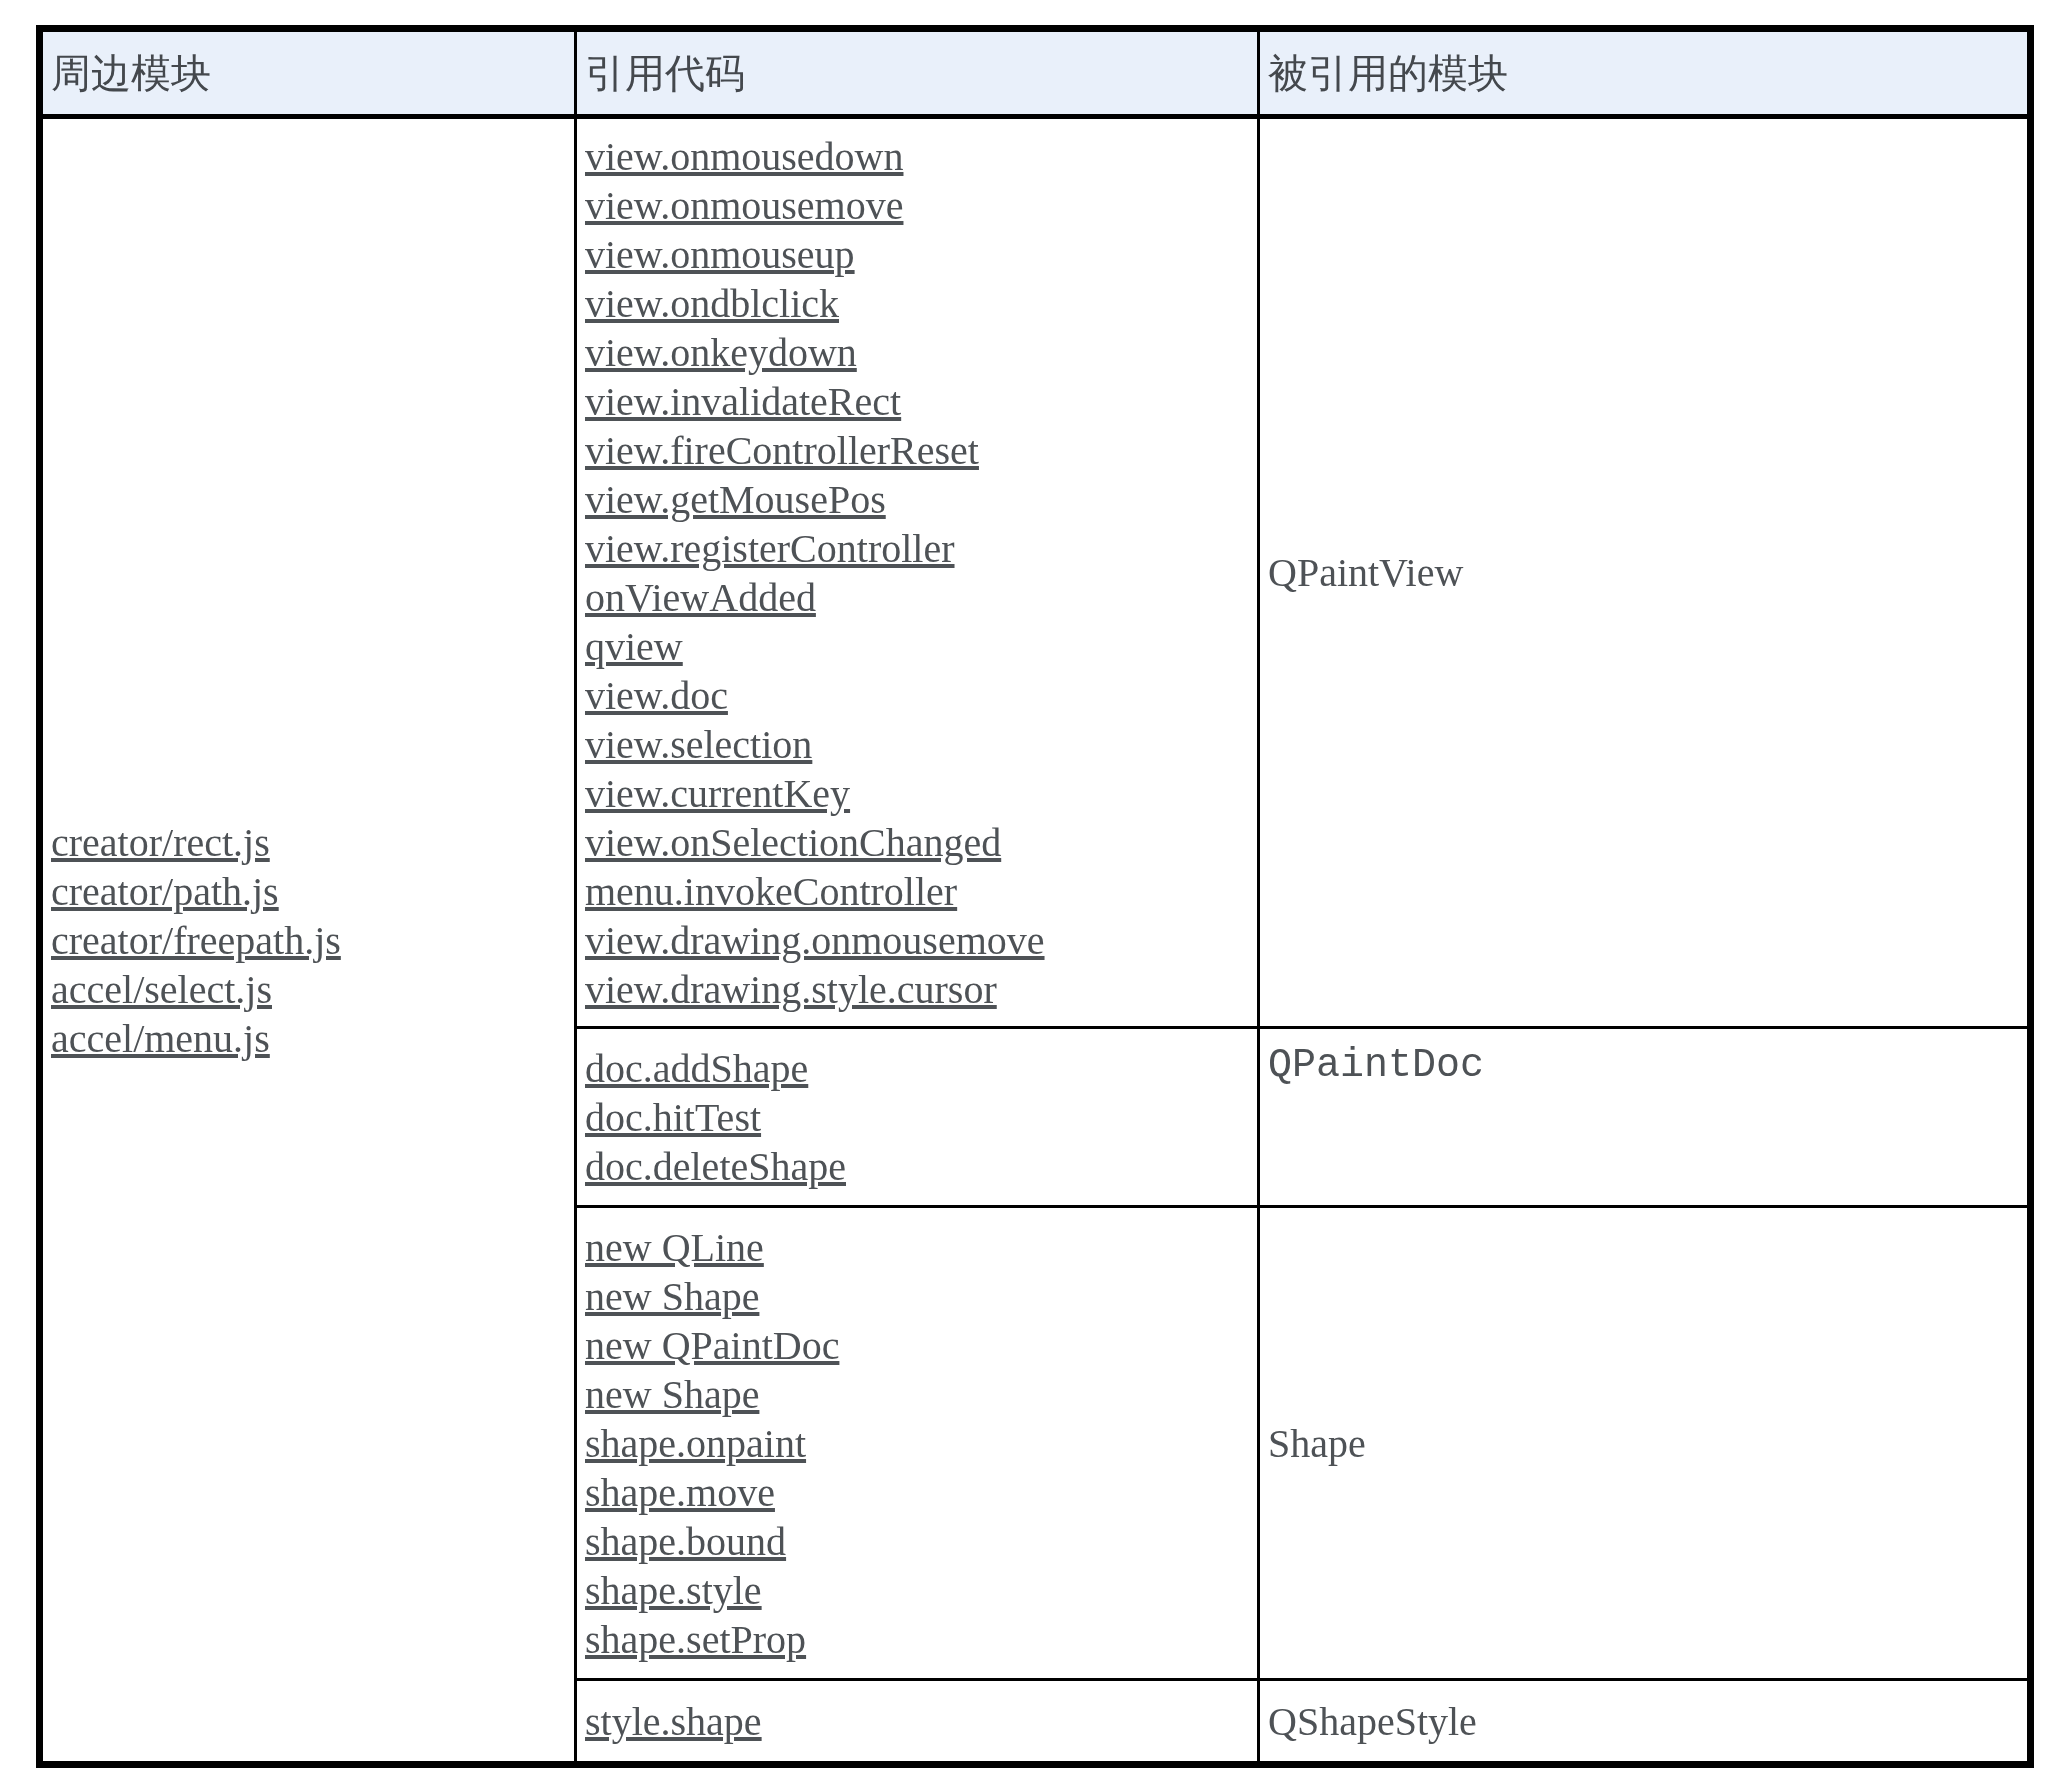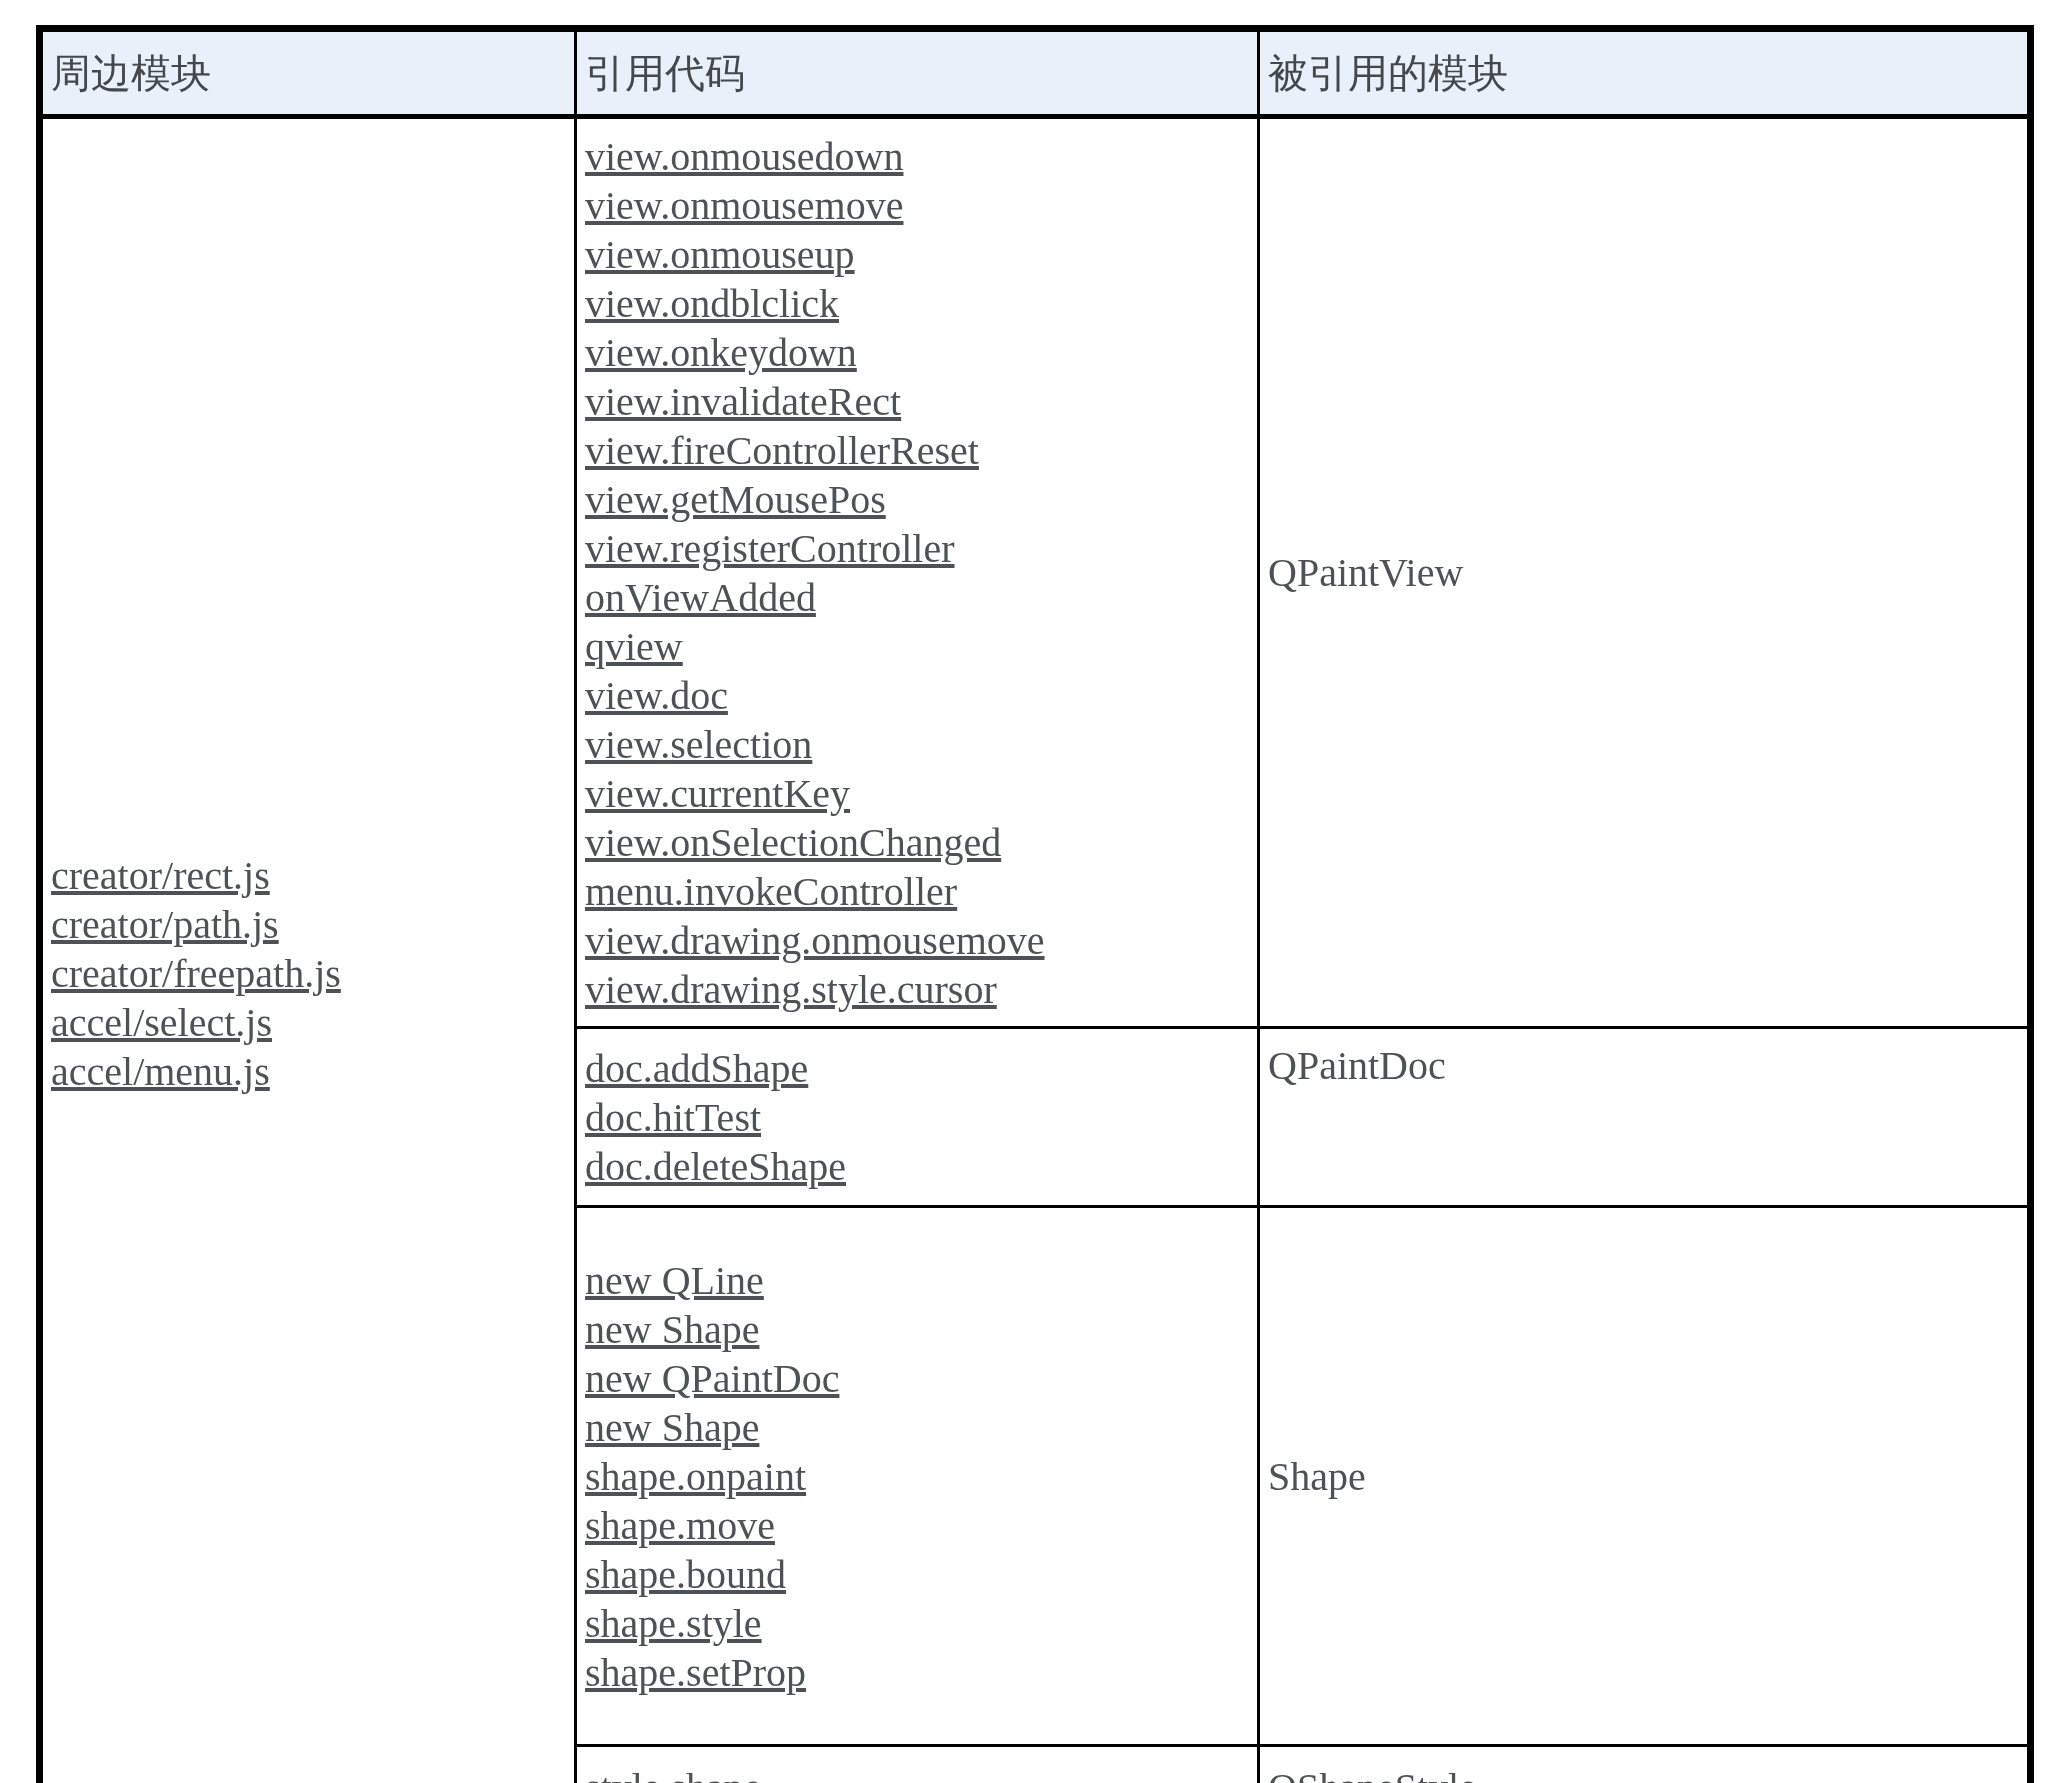--- a/index.html
+++ b/index.html
@@ -31,25 +31,26 @@
     overflow: hidden;
   }
   thead th {
     background: var(--header-bg, #e9f0fa);
     color: var(--header-text, #44484d);
     border-bottom-width: 5.4px;
     height: 82px;
   }
   tr.row-qpaintview  { height: 911px; }
   tr.row-qpaintdoc   { height: 179px; }
-  tr.row-shape       { height: 539px; }
+  tr.row-shape       { height: 473px; }
   tr.row-qshapestyle { height: 85px; }
   td.vtop {
     vertical-align: top;
     padding-top: 11.7px;
+    font-family: Liberation Mono, monospace;
   }
   .line {
     white-space: nowrap;
     text-decoration: underline;
   }
 </style>
 </head>
 <body>
 
 <table class="module-table">

